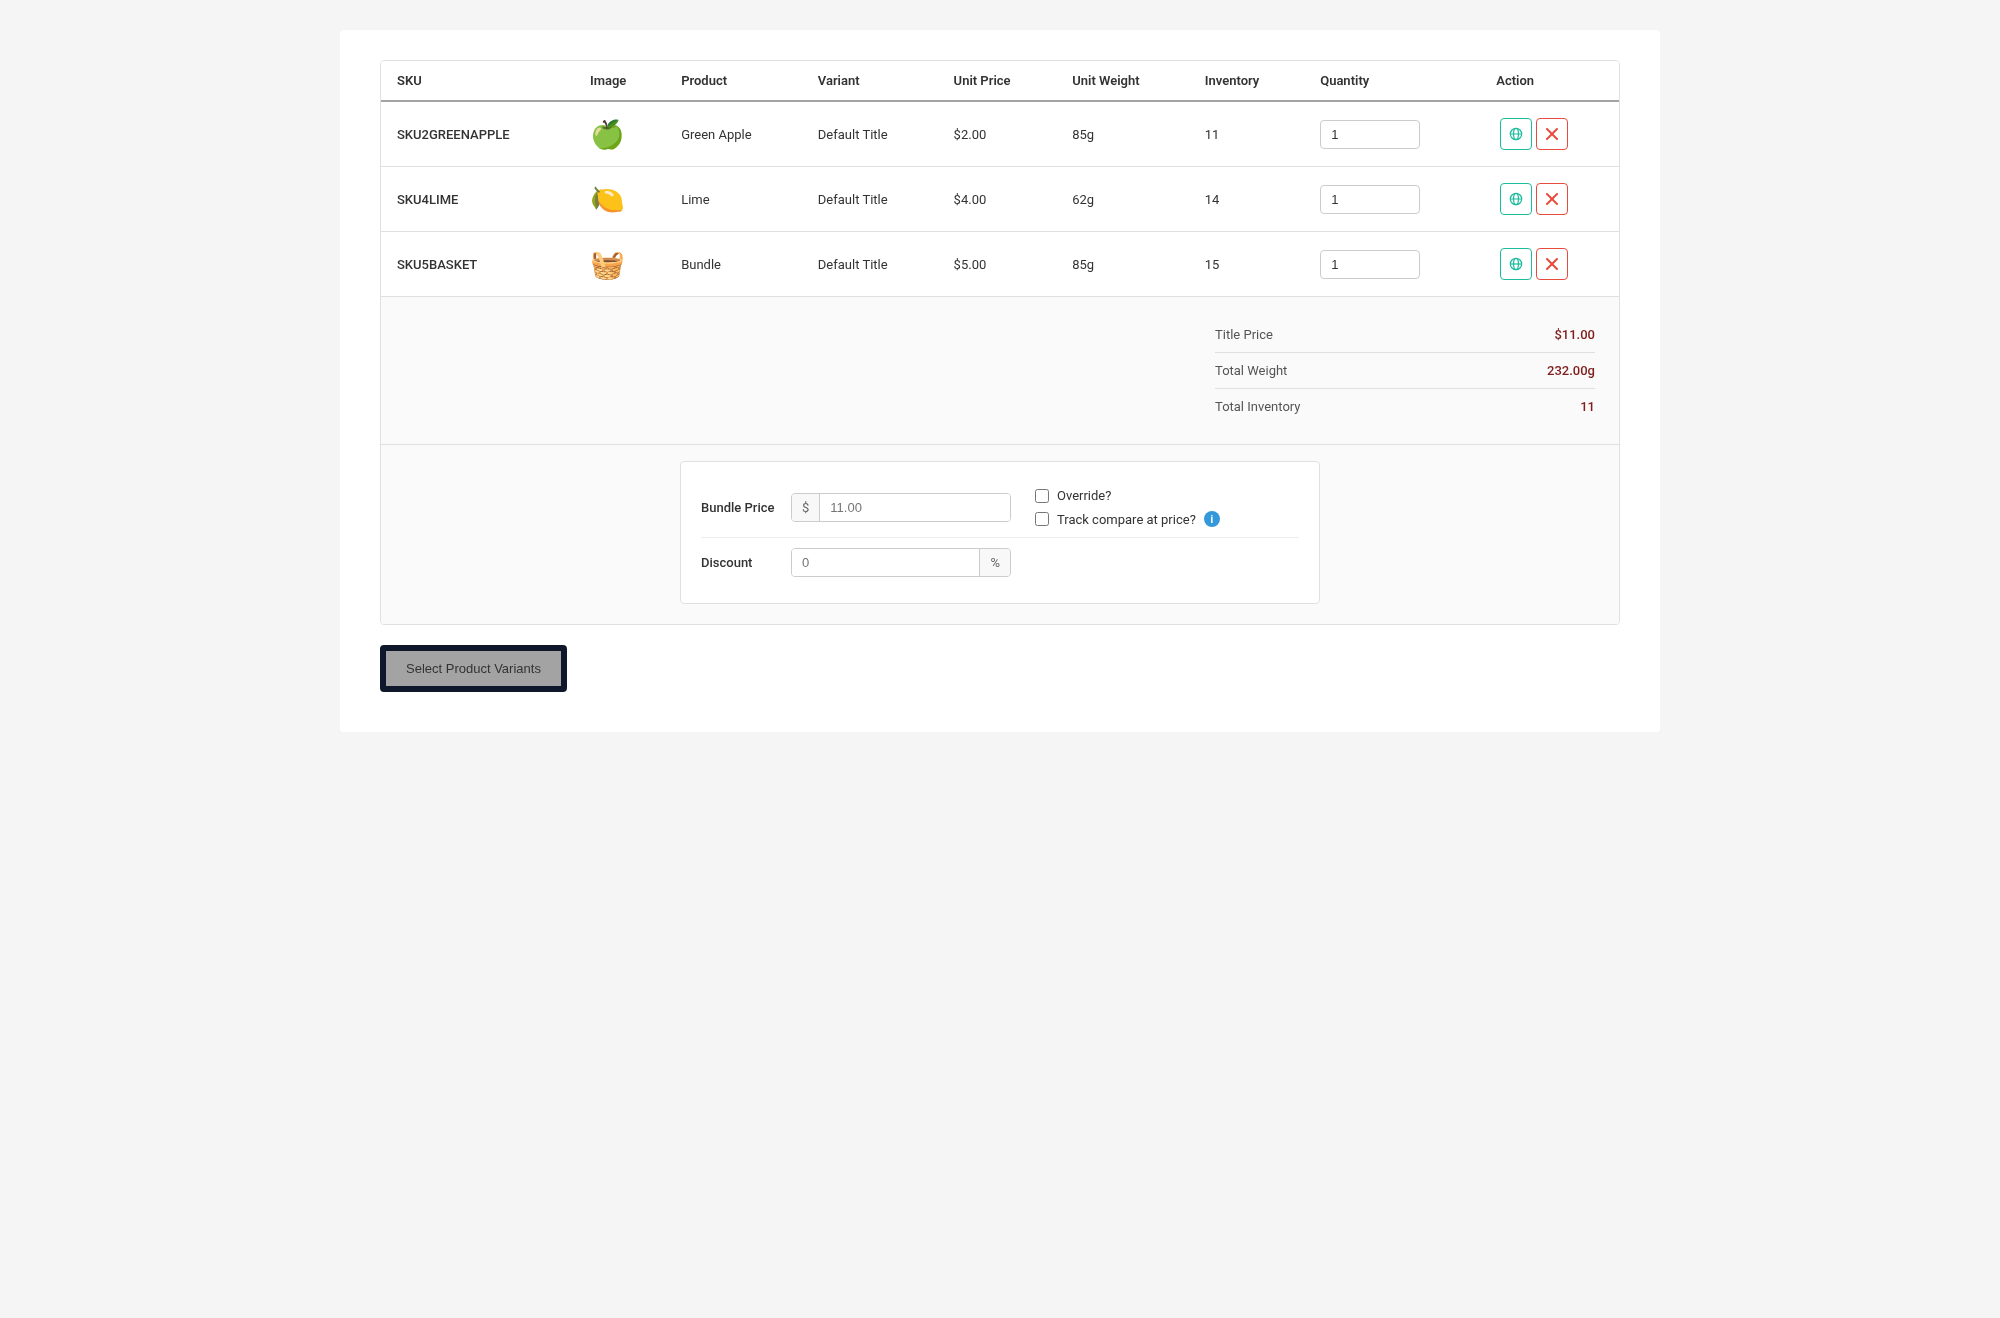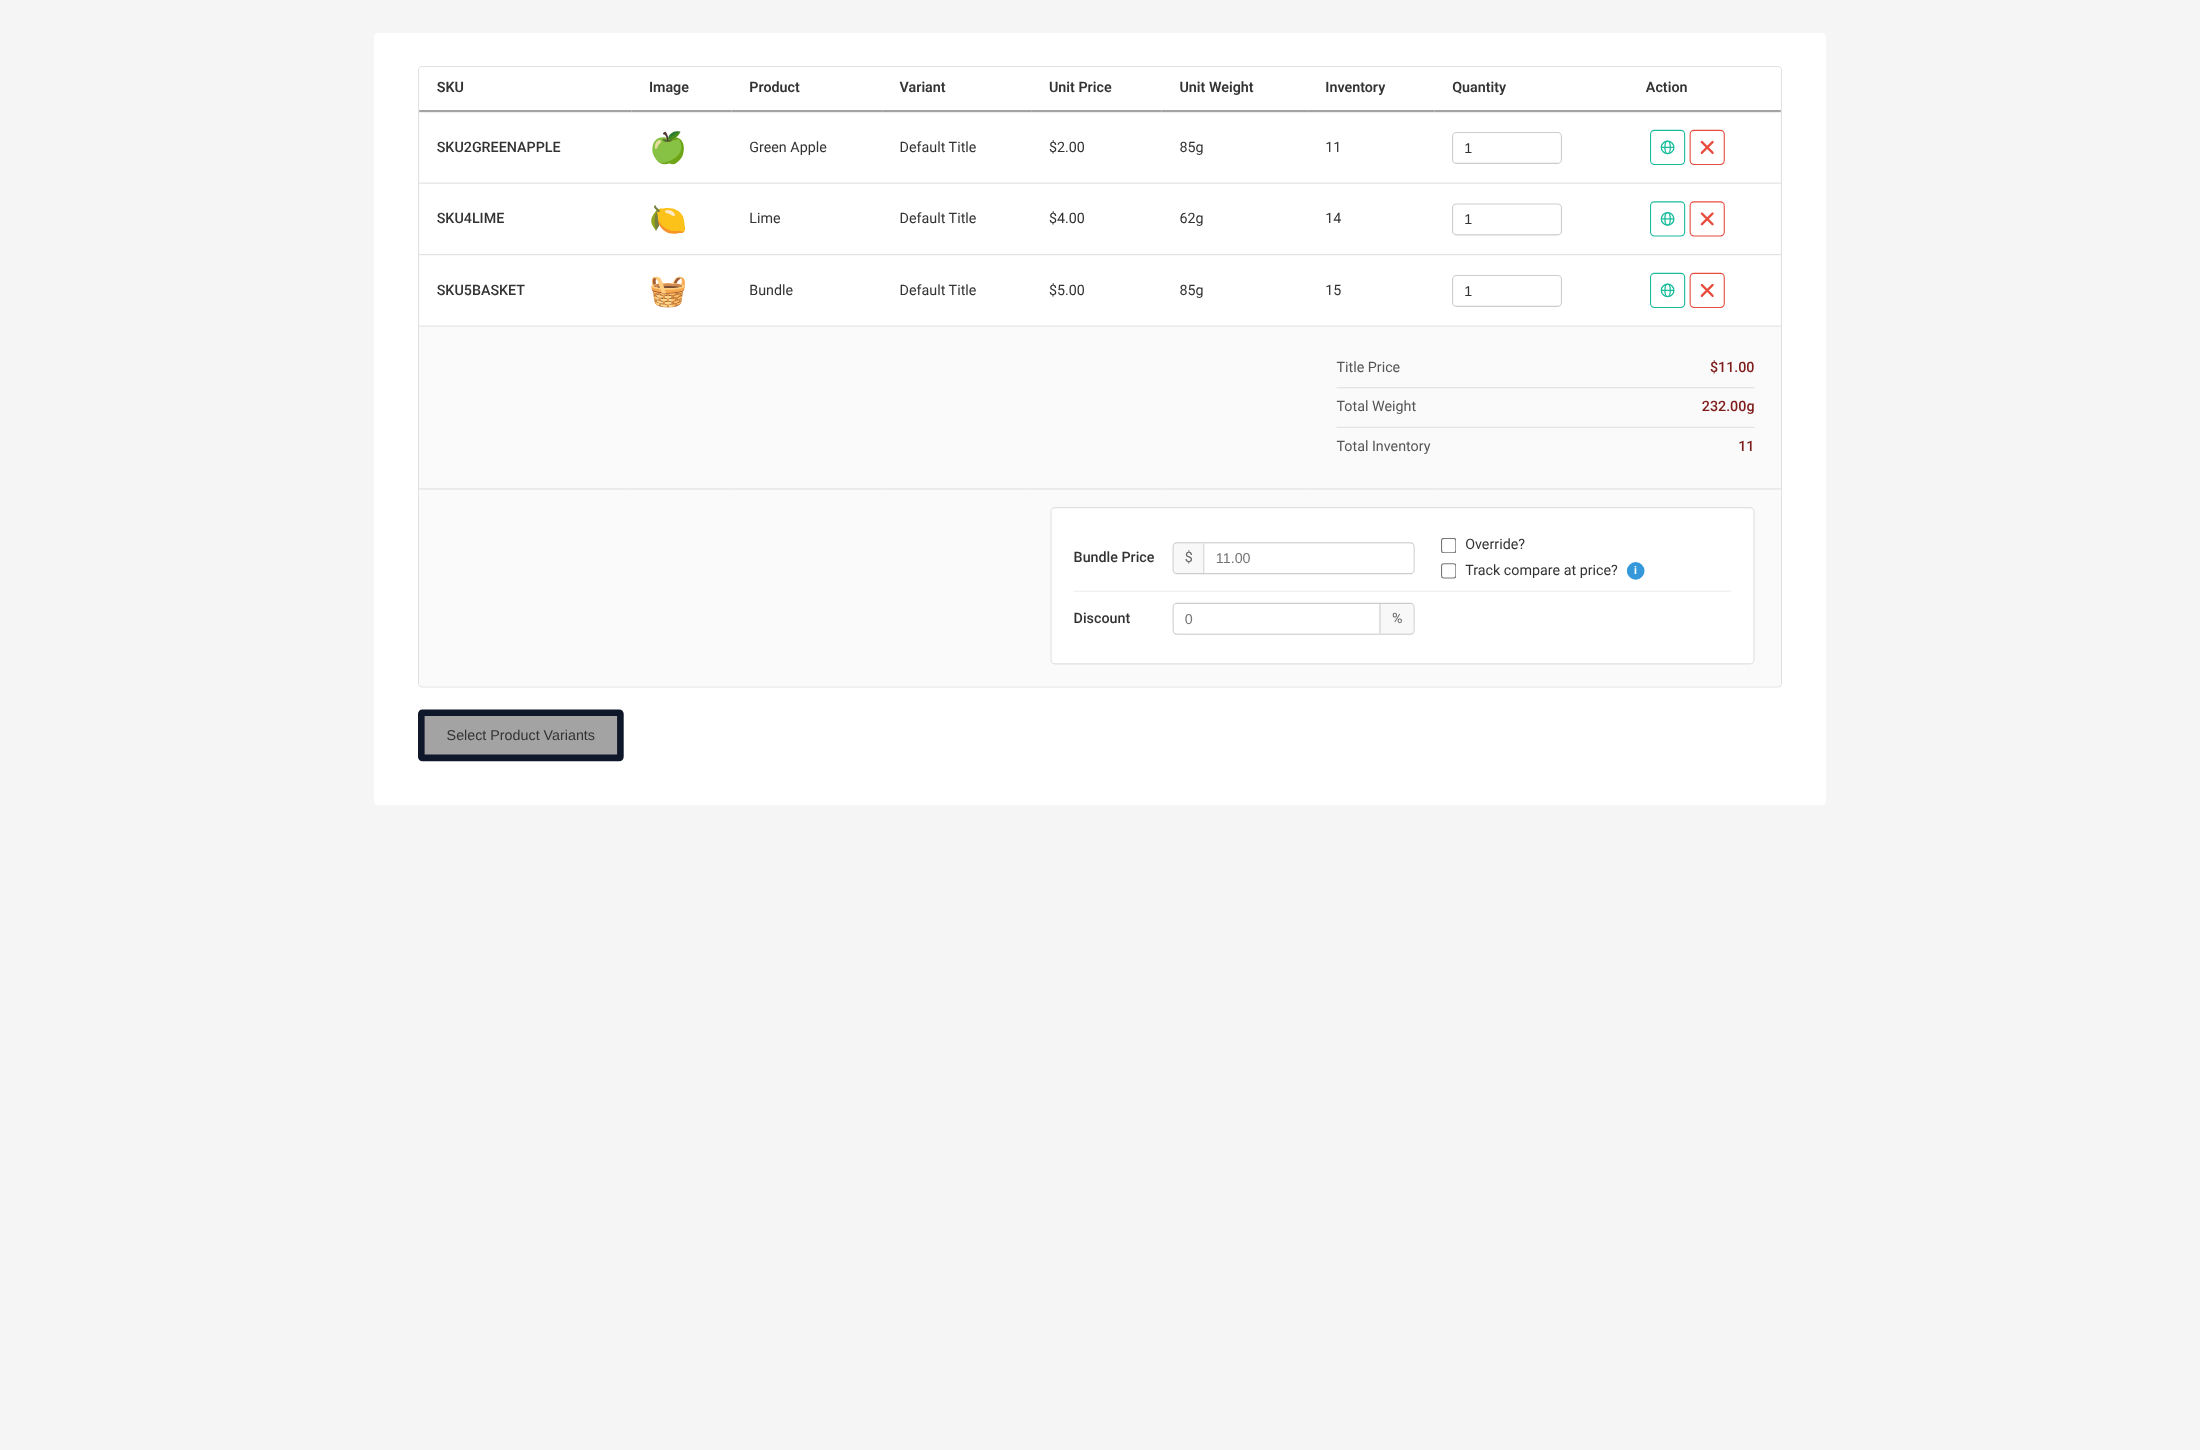--- a/index.html
+++ b/index.html
@@ -155,21 +155,21 @@
       font-weight: 500;
       color: #7f1d1d;
     }
     .bundle-row td {
       background: #fafafa;
       padding: 0;
     }
     .bundle-section {
       padding: 16px 24px 20px;
       display: flex;
-      justify-content: flex-end;
+      justify-content: center;
     }
     .bundle-inner {
       width: 640px;
       border: 1px solid #e0e0e0;
       border-radius: 4px;
       background: #fff;
       padding: 16px 20px;
     }
     .bundle-field-row {
       display: flex;

